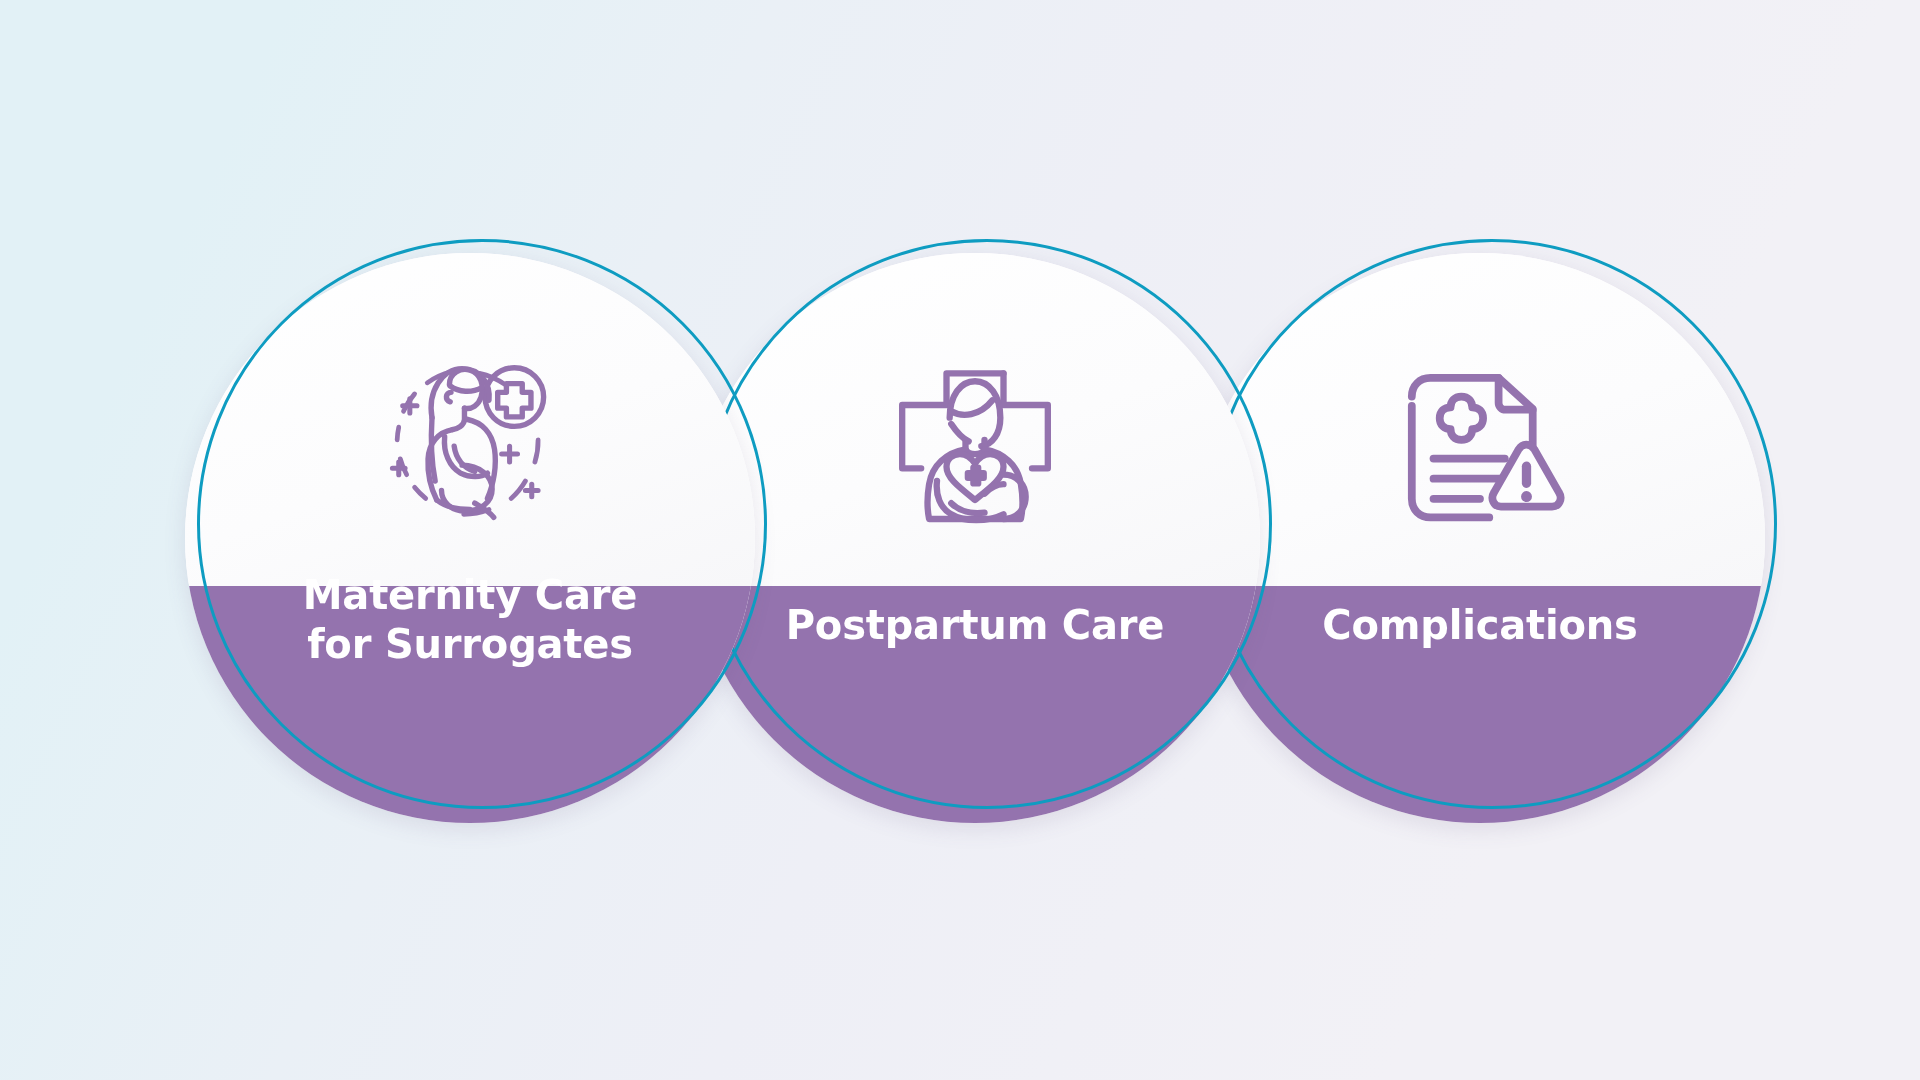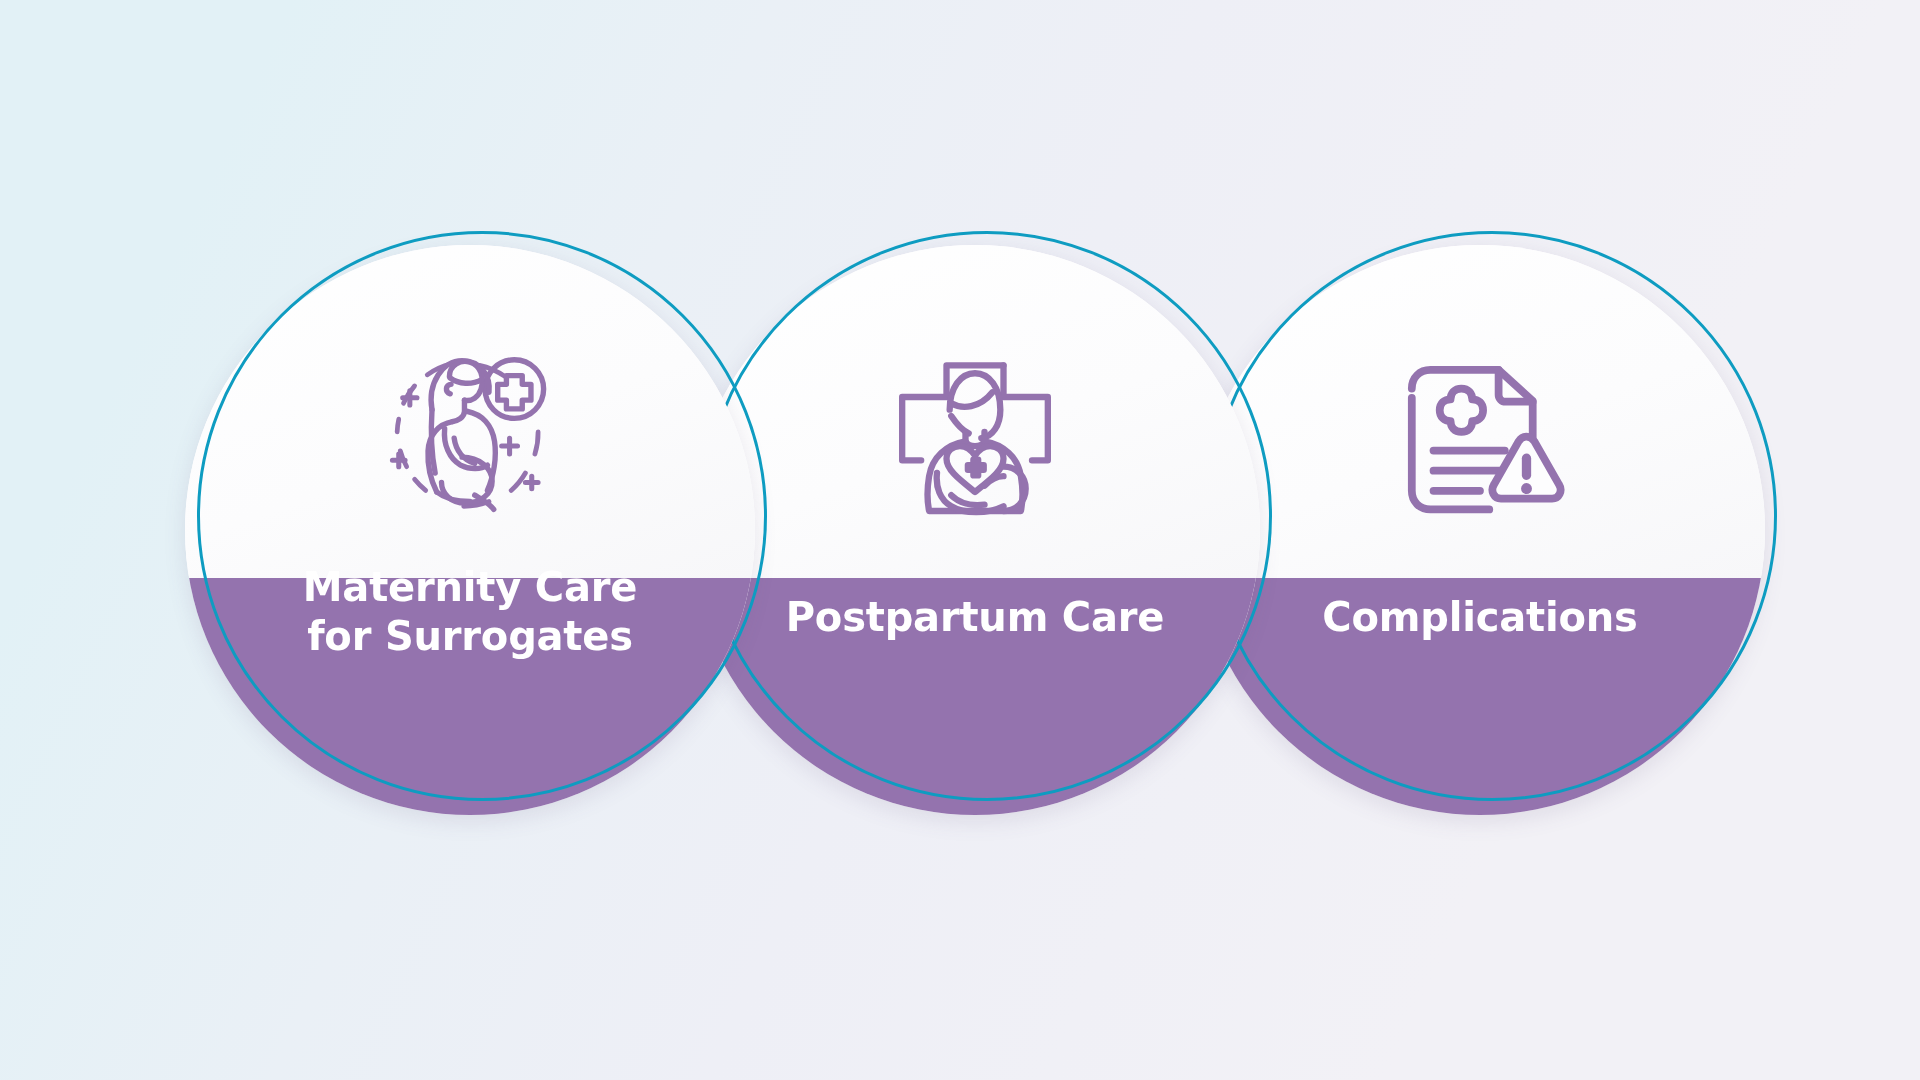--- a/index.html
+++ b/index.html
@@ -25,21 +25,21 @@
         #f1f0f5 64%,
         #f2f1f6 80%,
         #f2f1f6 100%);
     overflow: hidden;
   }
 
   
   .circles {
     position: absolute;
     left: 0;
-    top: 0;
+    top: 8px;
     width: 1920px;
     height: 792px;
   }
 
   .node {
     position: absolute;
     width: 570px;
     height: 570px;
     top: 245px;
   }

